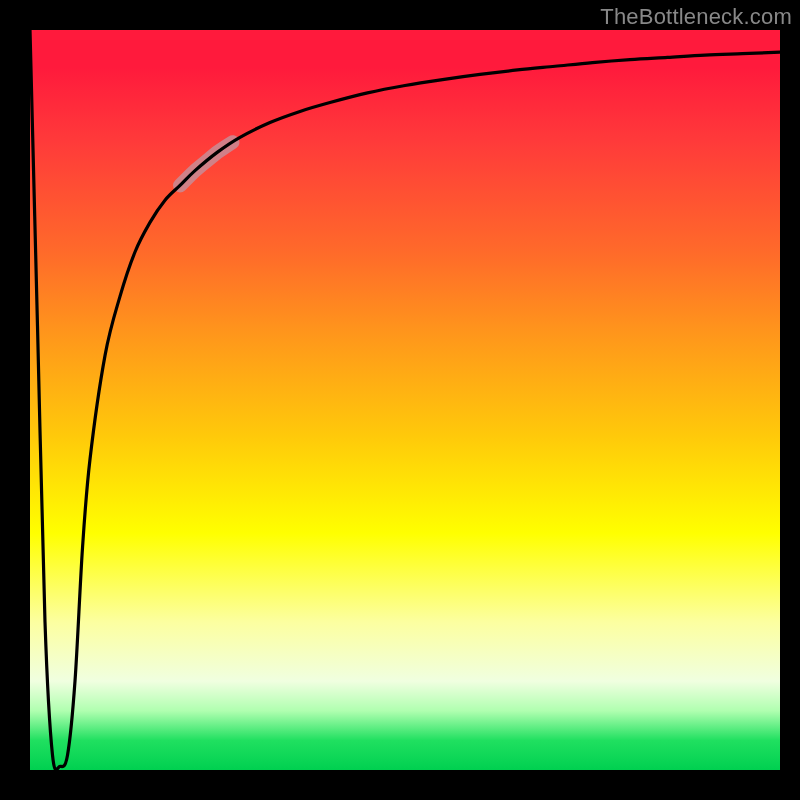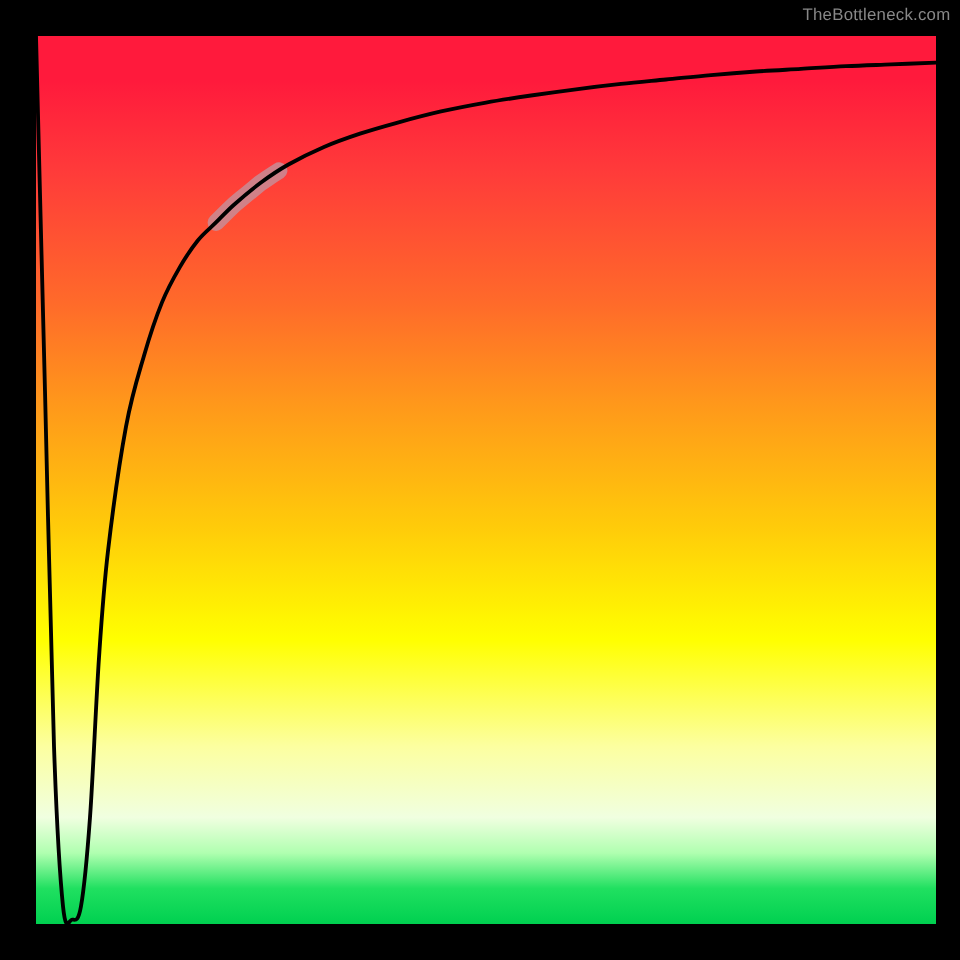--- a/index.html
+++ b/index.html
@@ -62,21 +62,21 @@
     width: 800px;
     height: 30px;
     background: #000;
     z-index: 5;
   }
   .watermark {
     position: absolute;
     top: 4px;
     right: 8px;
     color: #888;
-    font-size: 14px;
+    font-size: 22px;
     z-index: 10;
     font-weight: 500;
     letter-spacing: 0.2px;
   }
   svg.curve-layer {
     position: absolute;
     left: 30px;
     top: 30px;
     width: 750px;
     height: 740px;

